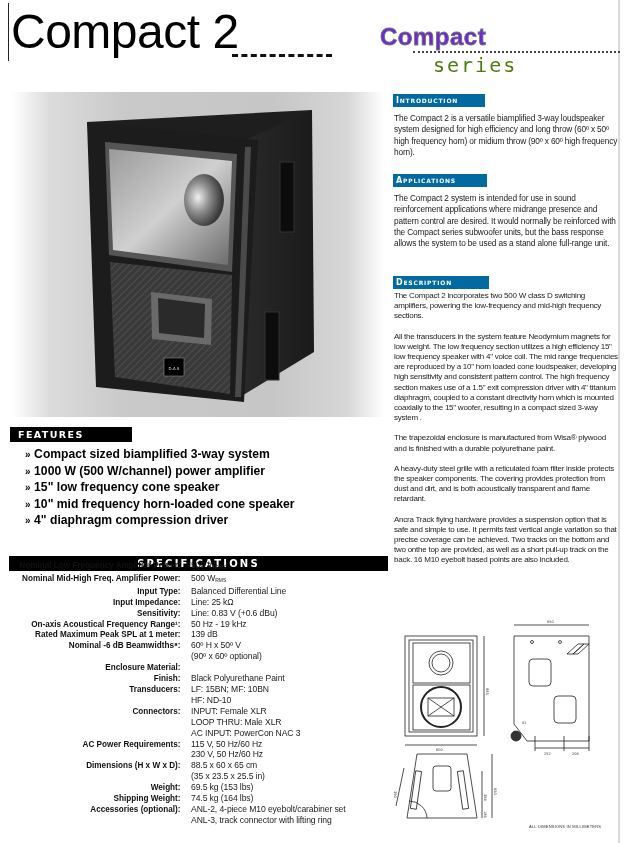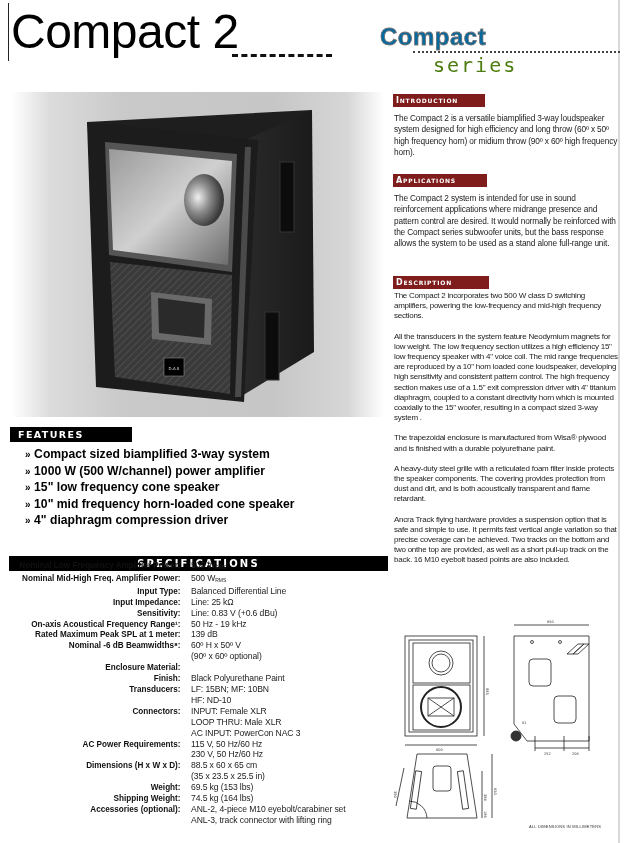--- a/index.html
+++ b/index.html
@@ -5,32 +5,32 @@
     * { box-sizing: border-box; margin: 0; padding: 0; }
     html, body { width: 624px; height: 843px; background: #fff; overflow: hidden; }
     body { position: relative; font-family: "Liberation Sans", sans-serif; color: #111; }
 
     .page-border-right { position: absolute; left: 618px; top: 0; width: 2px; height: 843px; background: #d9d9d9; }
     .page-border-left { position: absolute; left: 8px; top: 3px; width: 1px; height: 58px; background: #222; }
 
     
     .title { position: absolute; left: 11px; top: 4px; font-size: 48px; font-weight: normal; letter-spacing: -0.5px; line-height: 56px; color: #000; }
     .title-dash { position: absolute; left: 232px; top: 54px; width: 100px; border-top: 3px dashed #111; }
-    .series-word { position: absolute; left: 380px; top: 23px; font-size: 24px; font-weight: bold; color: #0369a1;
+    .series-word { position: absolute; left: 380px; top: 23px; font-size: 24px; font-weight: bold; color: #6d28d9;
       -webkit-text-stroke: 0.8px #777; text-shadow: 0 0 0 #777; line-height: 28px; letter-spacing: 0.5px; }
     .series-dots { position: absolute; left: 413px; top: 51px; width: 207px; border-top: 2px dotted #444; }
     .series-sub { position: absolute; left: 433px; top: 54px; font-family: "DejaVu Sans Mono", monospace; font-size: 20px; letter-spacing: 2px; color: #4d7c0f; line-height: 22px; text-align: right; }
 
     
     .photo { position: absolute; left: 12px; top: 92px; width: 372px; height: 325px;
       background: linear-gradient(90deg, #ffffff 0%, #dcdcdc 10%, #c9c9c9 30%, #c6c6c6 70%, #d6d6d6 90%, #ffffff 100%); }
     .photo svg { position: absolute; left: 0; top: 0; }
 
     
-    .sec-head { position: absolute; left: 393px; height: 13px; background: #7f1d1d; color: #fff;
+    .sec-head { position: absolute; left: 393px; height: 13px; background: #0369a1; color: #fff;
       font-family: "DejaVu Sans", sans-serif; font-weight: bold; font-size: 8px; letter-spacing: 0.8px; line-height: 13px; padding-left: 3px; font-variant: small-caps; text-transform: none; }
     .sec-head.intro { top: 94px; width: 92px; }
     .sec-head.apps { top: 174px; width: 94px; }
     .sec-head.desc { top: 276px; width: 96px; }
     .body-text { position: absolute; left: 394px; width: 225px; font-family: "Liberation Sans", sans-serif; font-size: 8.3px; line-height: 11.3px; color: #222; letter-spacing: -0.15px; }
     .body-text.condensed { font-size: 8px; line-height: 10.2px; letter-spacing: -0.25px; }
     .body-text p { margin-bottom: 10px; }
 
     
     .features-head { position: absolute; left: 10px; top: 427px; width: 122px; height: 15px; background: #000; color: #fff;

